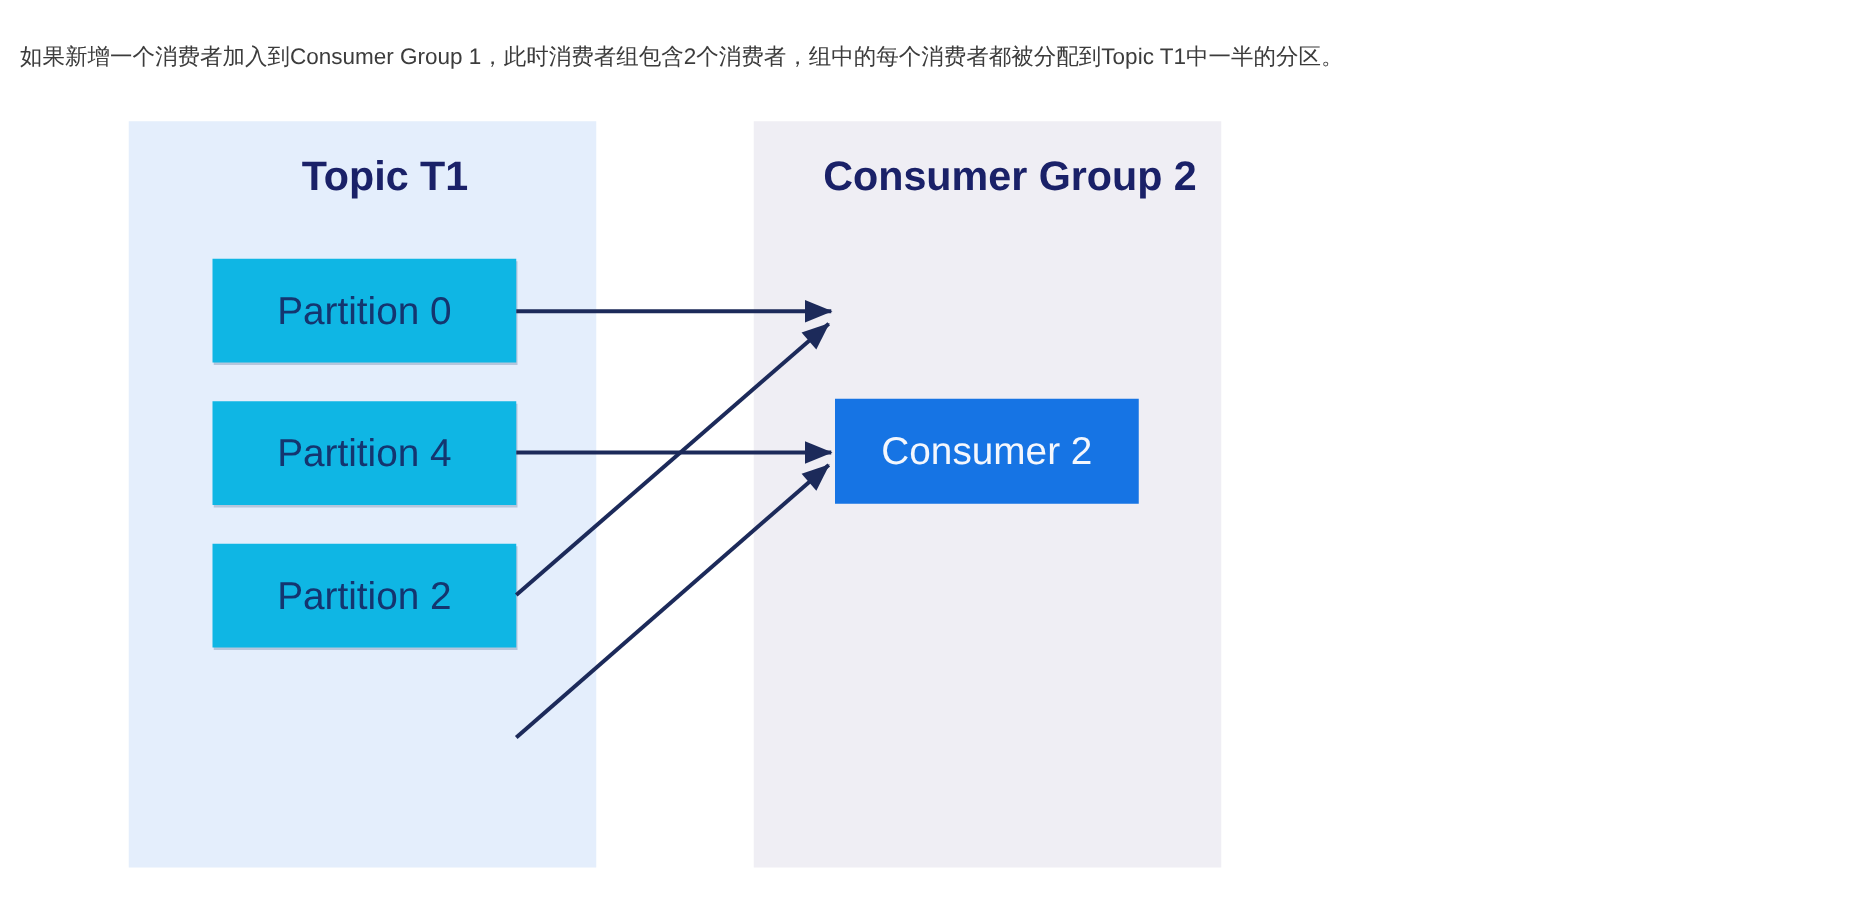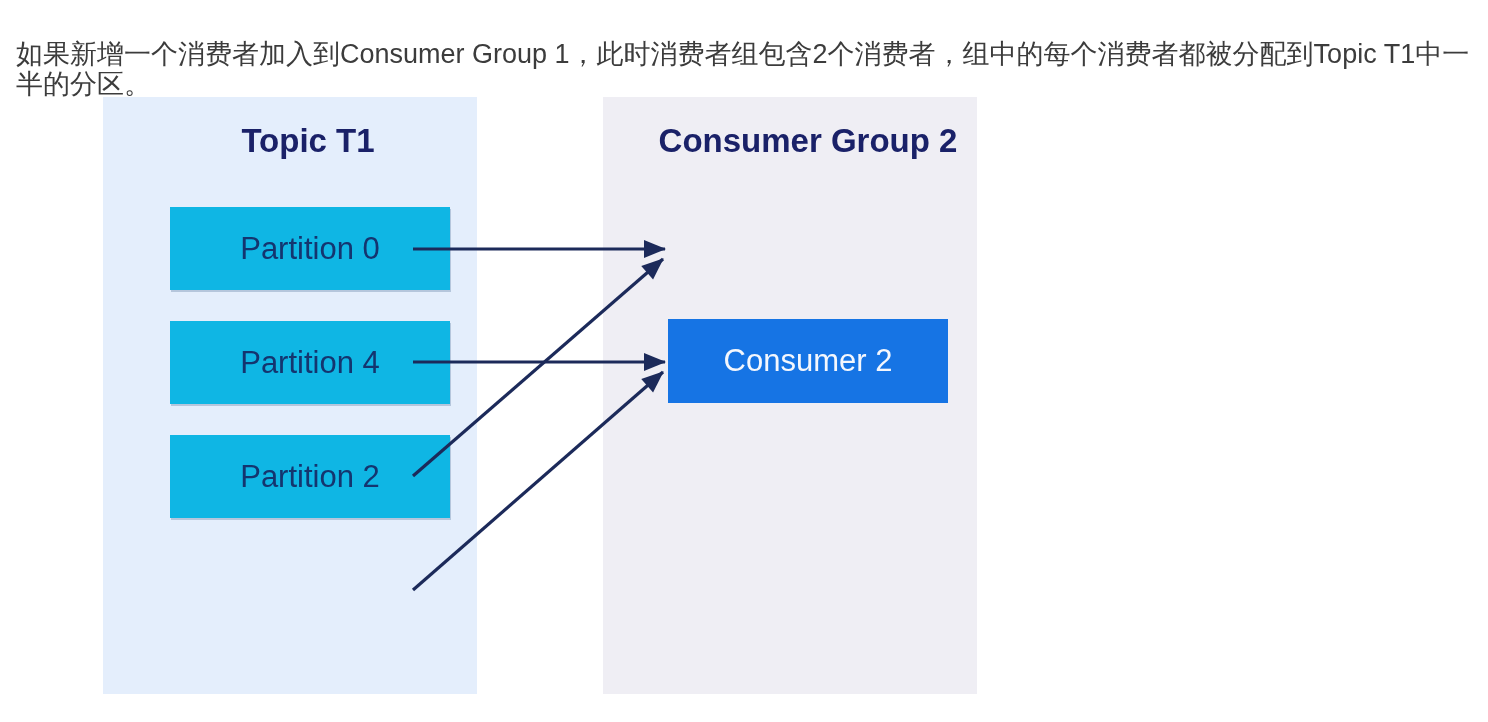--- a/index.html
+++ b/index.html
@@ -24,21 +24,21 @@
     height: 722px;
     position: relative;
     overflow: hidden;
     font-family: "Liberation Sans", "DejaVu Sans", sans-serif;
   }
   .caption {
     position: absolute;
     left: 16px;
     top: 12px;
     width: 1460px;
-    font-size: 27px;
+    font-size: 18px;
     line-height: 30px;
     color: var(--caption-text, #3c3c3c);
   }
   .panel {
     position: absolute;
     top: 97px;
     width: 374px;
     height: 597px;
   }
   .topic-panel {
@@ -53,21 +53,21 @@
     margin-top: 24px;
     text-align: center;
     font-size: 33px;
     line-height: 40px;
     font-weight: 700;
     color: var(--panel-title-text, #1a2168);
     padding-left: 36px;
   }
   .node {
     position: absolute;
-    width: 280px;
+    width: 243px;
     display: flex;
     align-items: center;
     justify-content: center;
     font-size: 31px;
   }
   .partition {
     left: 67px;
     height: 83px;
     background: var(--partition-box-bg, #0fb6e4);
     color: var(--partition-text, #14356f);

